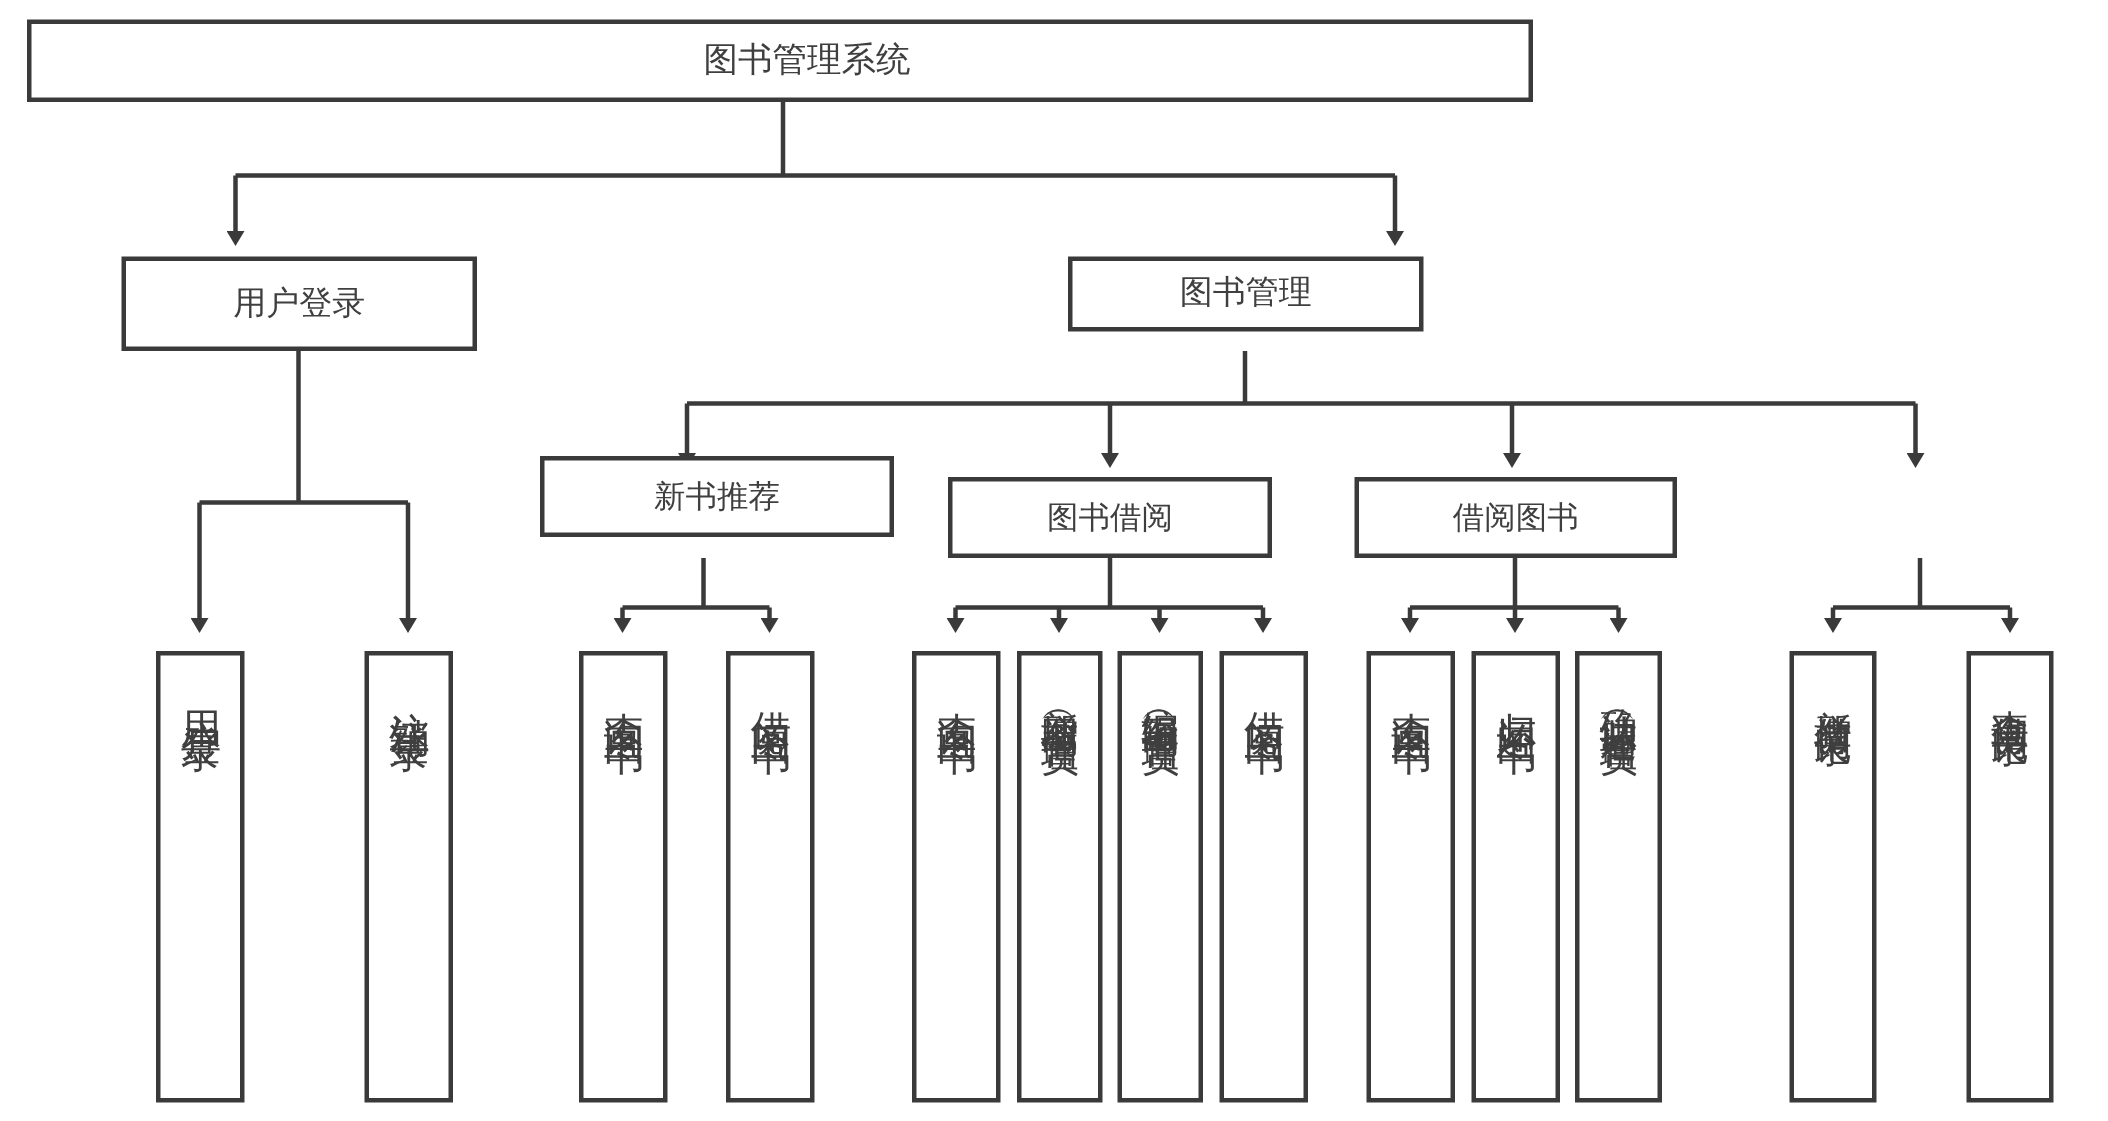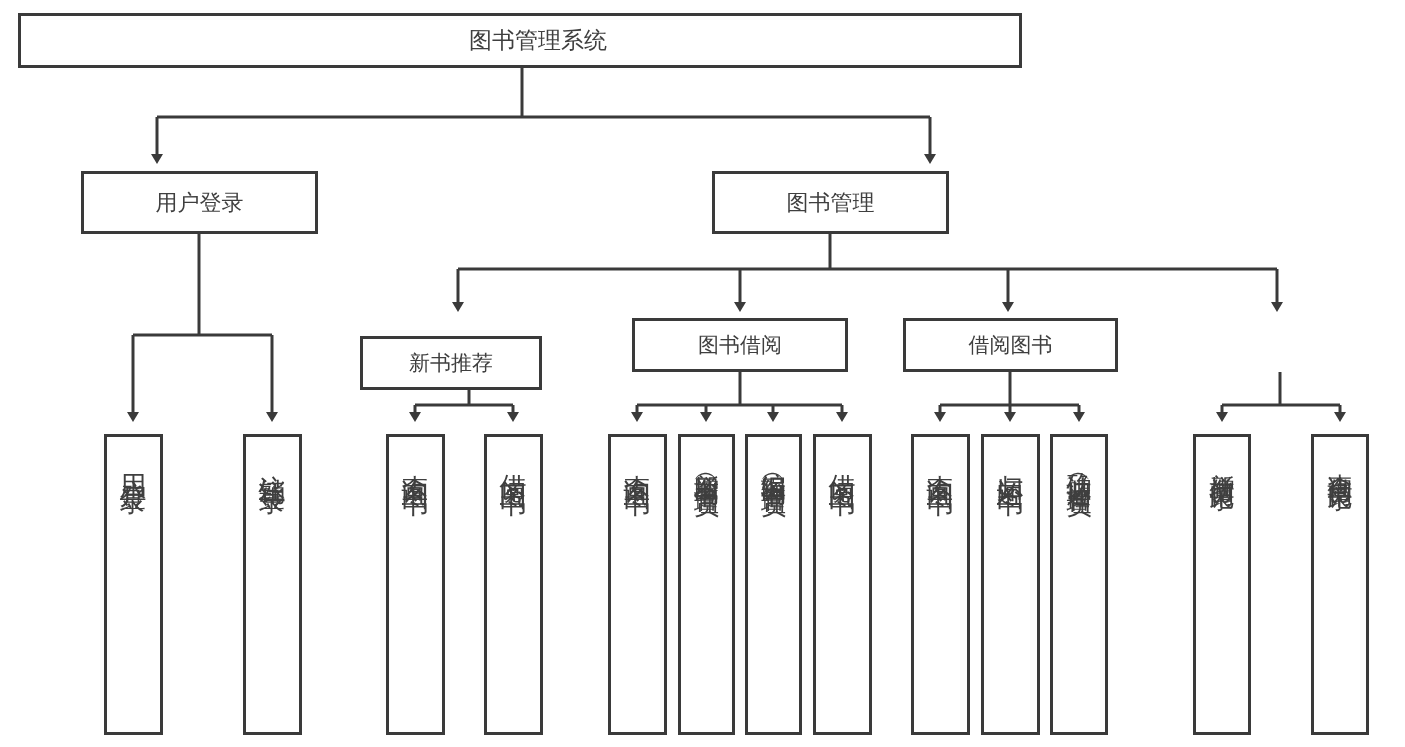--- a/index.html
+++ b/index.html
@@ -114,25 +114,25 @@
     </g>
   </svg>
 
   <div class="node root" style="left:18px;top:13px;width:1004px;height:55px;">
     <span class="lbl">图书管理系统</span>
   </div>
 
   <div class="node h1" style="left:81px;top:171px;width:237px;height:63px;">
     <span class="lbl">用户登录</span>
   </div>
-  <div class="node h1" style="left:712px;top:171px;width:237px;height:63px;">
+  <div class="node h1" style="left:712px;top:171px;width:237px;height:50px;">
     <span class="lbl">图书管理</span>
   </div>
 
-  <div class="node h2" style="left:360px;top:336px;width:182px;height:54px;">
+  <div class="node h2" style="left:360px;top:304px;width:236px;height:54px;">
     <span class="lbl">新书推荐</span>
   </div>
   <div class="node h2" style="left:632px;top:318px;width:216px;height:54px;">
     <span class="lbl">图书借阅</span>
   </div>
   <div class="node h2" style="left:903px;top:318px;width:215px;height:54px;">
     <span class="lbl">借阅图书</span>
   </div>
 
   <div class="node leaf" style="left:104px;top:434px;width:59px;height:301px;">

